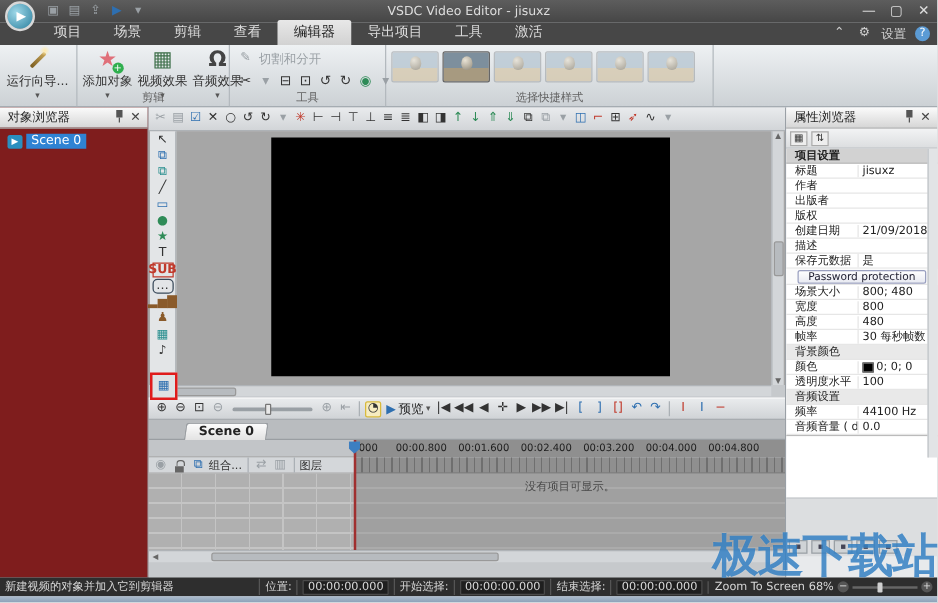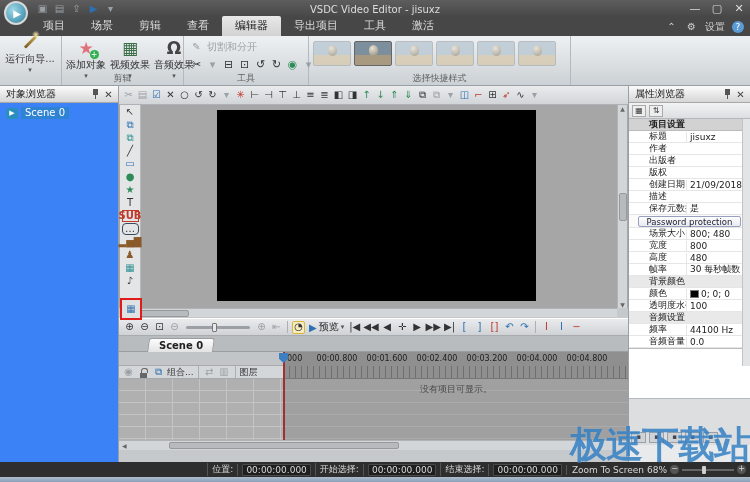--- a/index.html
+++ b/index.html
@@ -63,21 +63,21 @@
   
   .panel-hdr { height:17px; background:linear-gradient(#fbfbfb,#d6d6d6); border-bottom:1px solid #a8a8a8;
     display:flex; align-items:center; padding:0 3px 0 6px; font-size:10px; color:#222; }
   .panel-hdr .sp { flex:1; }
   .pinbtn, .closebtn { width:13px; text-align:center; color:#444; font-size:10px; cursor:pointer; }
   .pin-css { display:inline-block; width:9px; height:11px; position:relative; }
   .pin-css::before { content:""; position:absolute; left:2px; top:1px; width:5px; height:6px; background:#555; }
   .pin-css::after { content:""; position:absolute; left:4px; top:7px; width:1px; height:4px; background:#555; }
 
   
-  .left-panel { position:absolute; left:0; top:86px; width:119px; height:376px; background:#3b82f6;
+  .left-panel { position:absolute; left:0; top:86px; width:119px; height:376px; background:#7f1d1d;
     border-right:1px solid #9aa0a6; }
   .tree-item { display:flex; align-items:center; gap:3px; padding:4px 2px 0 6px; }
   .scene-ico { width:12px; height:11px; background:#2a8fbf; border-radius:2px; color:#fff; font-size:7px;
     display:flex; align-items:center; justify-content:center; }
   .tree-sel { background:#2f83d3; color:#fff; font-size:10px; padding:0 4px 1px; }
 
   
   .editor { position:absolute; left:119px; top:86px; width:509px; height:376px; background:#c6c9cc; }
   .ed-toolbar { position:absolute; left:0; top:0; width:509px; height:19px;
     background:linear-gradient(#e9ebed,#d2d5d8); border-bottom:1px solid #aeb2b6;
@@ -152,21 +152,21 @@
 
   
   .right-panel { position:absolute; left:628px; top:86px; width:122px; height:376px; background:#e8eaec;
     border-left:1px solid #9aa0a6; }
   .rp-toolbar { height:16px; background:linear-gradient(#f2f3f4,#dcdee0); border-bottom:1px solid #b5b9bd;
     display:flex; align-items:center; gap:3px; padding:0 3px; }
   .rp-toolbar .gi { border:1px solid #aaa; background:#eee; width:14px; height:12px; font-size:8px; color:#333; }
   .props { background:#fff; border-bottom:1px solid #bbb; }
   .prow { height:12px; display:flex; align-items:center; border-bottom:1px solid #e6e6e6; font-size:9px; color:#222;
     overflow:hidden; }
-  .prow .pl { width:57px; padding-left:20px; white-space:nowrap; overflow:hidden; }
+  .prow .pl { width:57px; padding-left:7px; white-space:nowrap; overflow:hidden; }
   .prow .pl.ind { }
   .prow .pv { flex:1; border-left:1px solid #e6e6e6; padding-left:3px; white-space:nowrap; overflow:hidden;
     display:flex; align-items:center; gap:2px; }
   .prow.sec { background:#d2d2d2; font-weight:bold; border-bottom:1px solid #bbb; }
   .prow.sec .pl { width:auto; }
   .prow.sec2 { background:#e9e9e9; }
   .pw-row { height:13px; display:flex; align-items:center; justify-content:center; border-bottom:1px solid #e6e6e6;
     background:#fbfbfb; }
   .pw-btn { font-size:8.5px; border:1px solid #9aa0c0; background:linear-gradient(#fefefe,#e8eaf2); border-radius:2px;
     padding:0 8px; height:11px; line-height:10px; color:#223; cursor:pointer; }
@@ -232,21 +232,21 @@
     <div class="tab">激活</div>
     <div class="tabrow-right">
       <span class="gi">⌃</span>
       <span class="gi">⚙</span>
       <span class="settings-lbl">设置</span>
       <span class="help-circle">?</span>
     </div>
   </div>
 
   <div class="ribbon">
-    <div class="rgroup" style="width:62px;align-items:flex-end;">
+    <div class="rgroup" style="width:62px;">
       <div class="rbtn">
         <span class="big"><span class="wand"></span></span>
         <span class="lbl">运行向导...</span>
         <span class="caret">▾</span>
       </div>
     </div>
     <div class="rgroup" style="width:122px;">
       <div class="rbtn" style="width:40px;">
         <span class="big star-plus">★</span>
         <span class="lbl">添加对象</span>
@@ -560,20 +560,21 @@
           <span class="gi">▪</span>
           <span class="gi">▪</span>
           <span class="gi">▪</span>
           <span class="gi">▪</span>
         </div>
     </div>
     <div class="rp-vscroll"></div>
   </div>
 
   <div class="statusbar">
+    <span class="msg">新建视频的对象并加入它到剪辑器</span>
     <span class="flex"></span>
     <span class="sseg">
         <span>位置:</span>
       </span>
     <span class="sseg">
         <span class="sval">00:00:00.000</span>
       </span>
     <span class="sseg">
         <span>开始选择:</span>
       </span>

